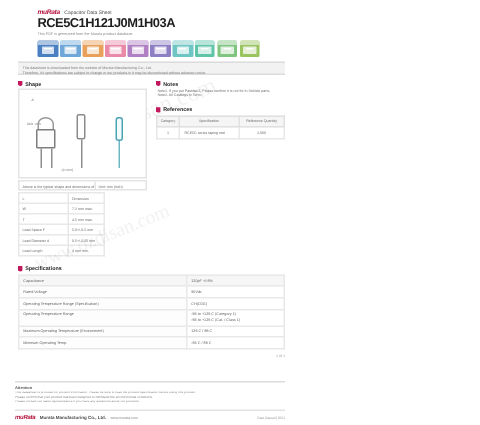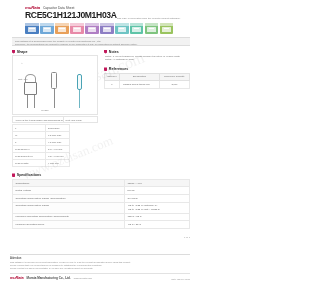--- a/index.html
+++ b/index.html
@@ -32,24 +32,24 @@
     font-style: italic;
     line-height: 6px;
   }
   .header-sub {
     font-size: 3.3px;
     color: #4a4a4a;
     line-height: 6px;
   }
   .partno-row {
     display: flex;
-    align-items: flex-end;
     gap: 0;
     padding-left: 15px;
     margin-top: 0px;
+    flex-direction: column;
   }
   .partno {
     font-size: 8.6px;
     font-weight: bold;
     color: #1d1d1d;
     letter-spacing: -0.35px;
     line-height: 9.5px;
     white-space: nowrap;
   }
   .partno-note {

